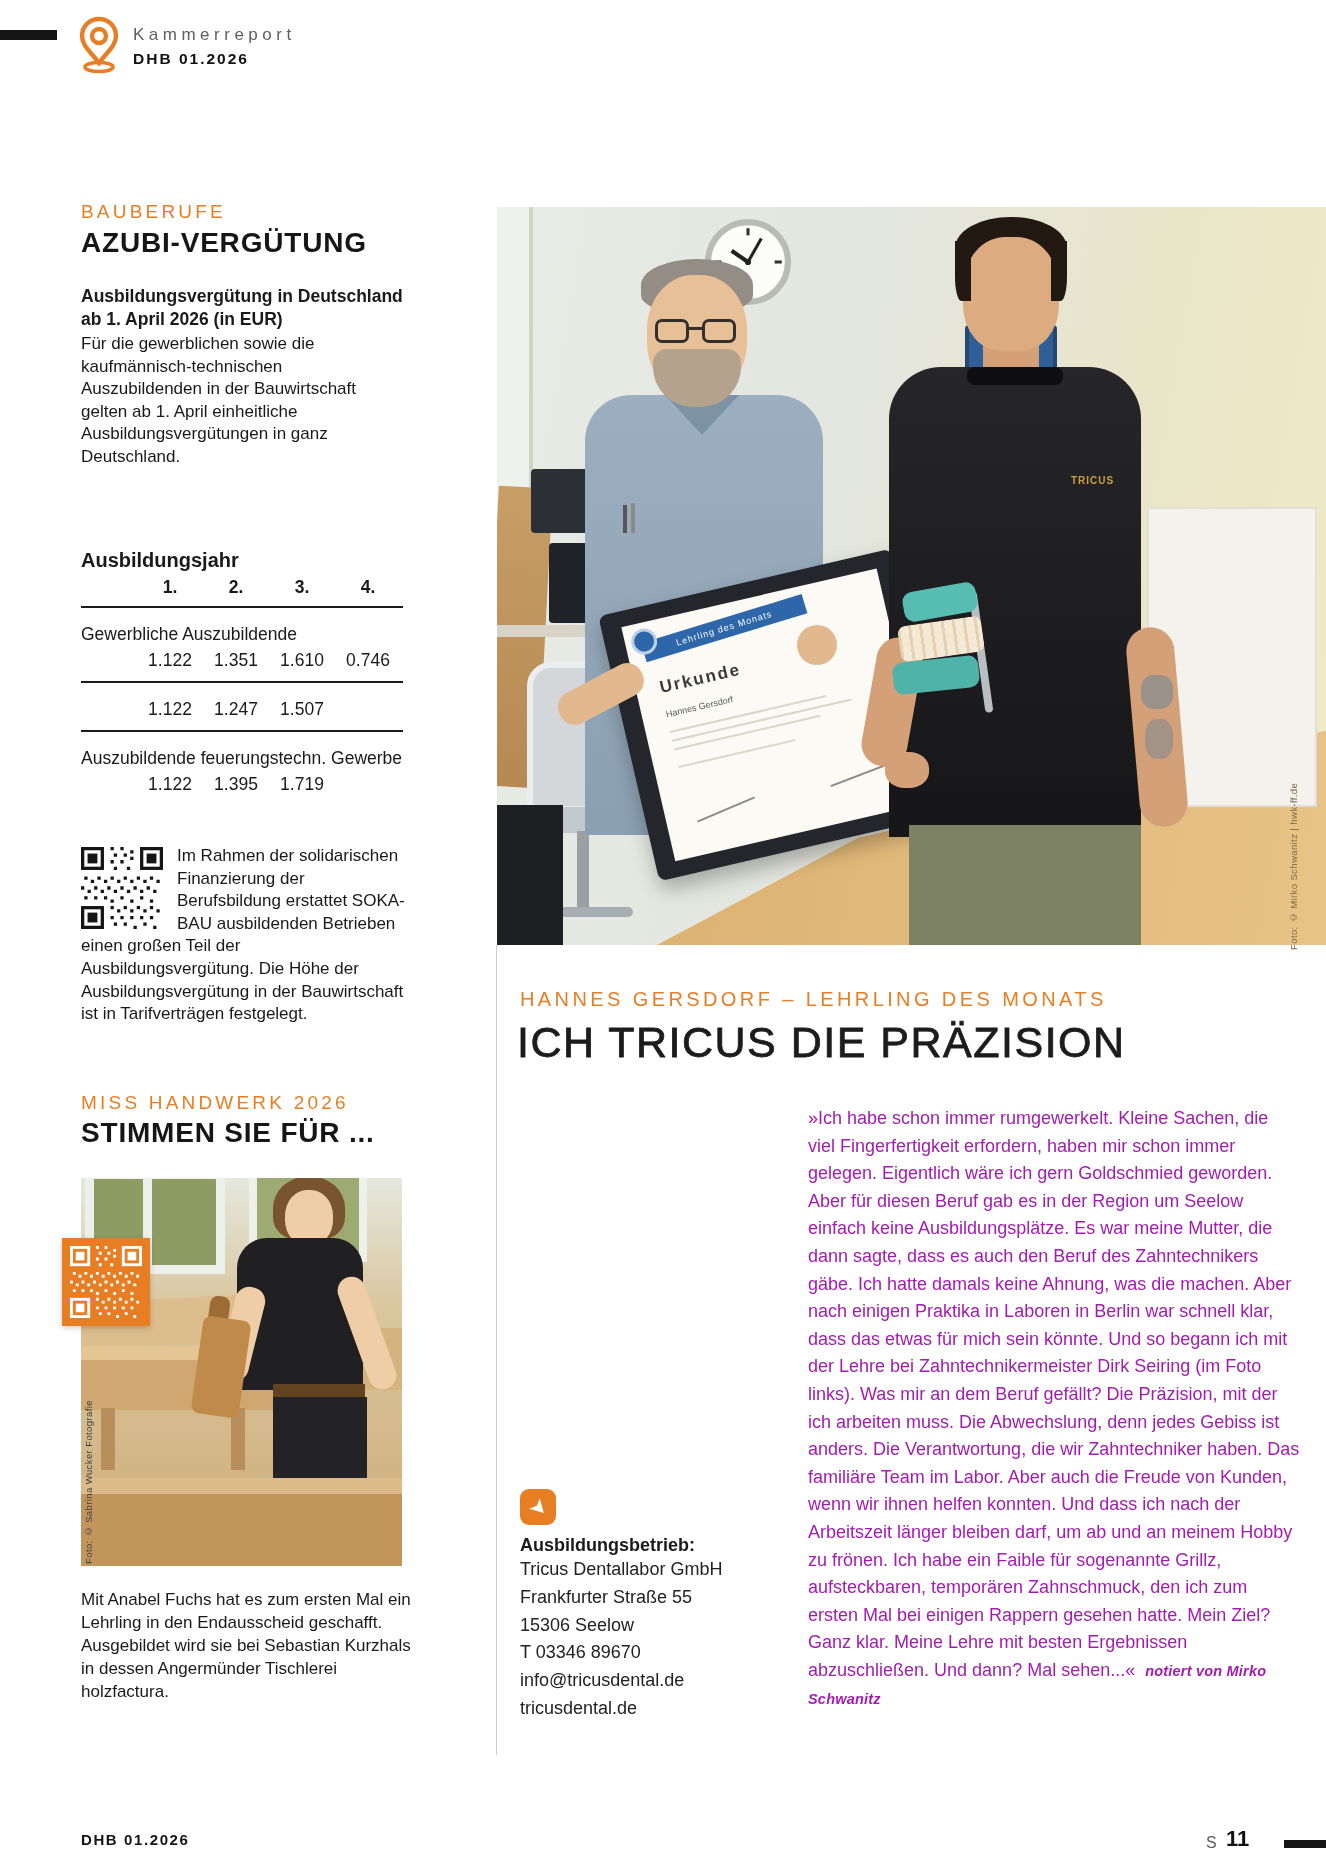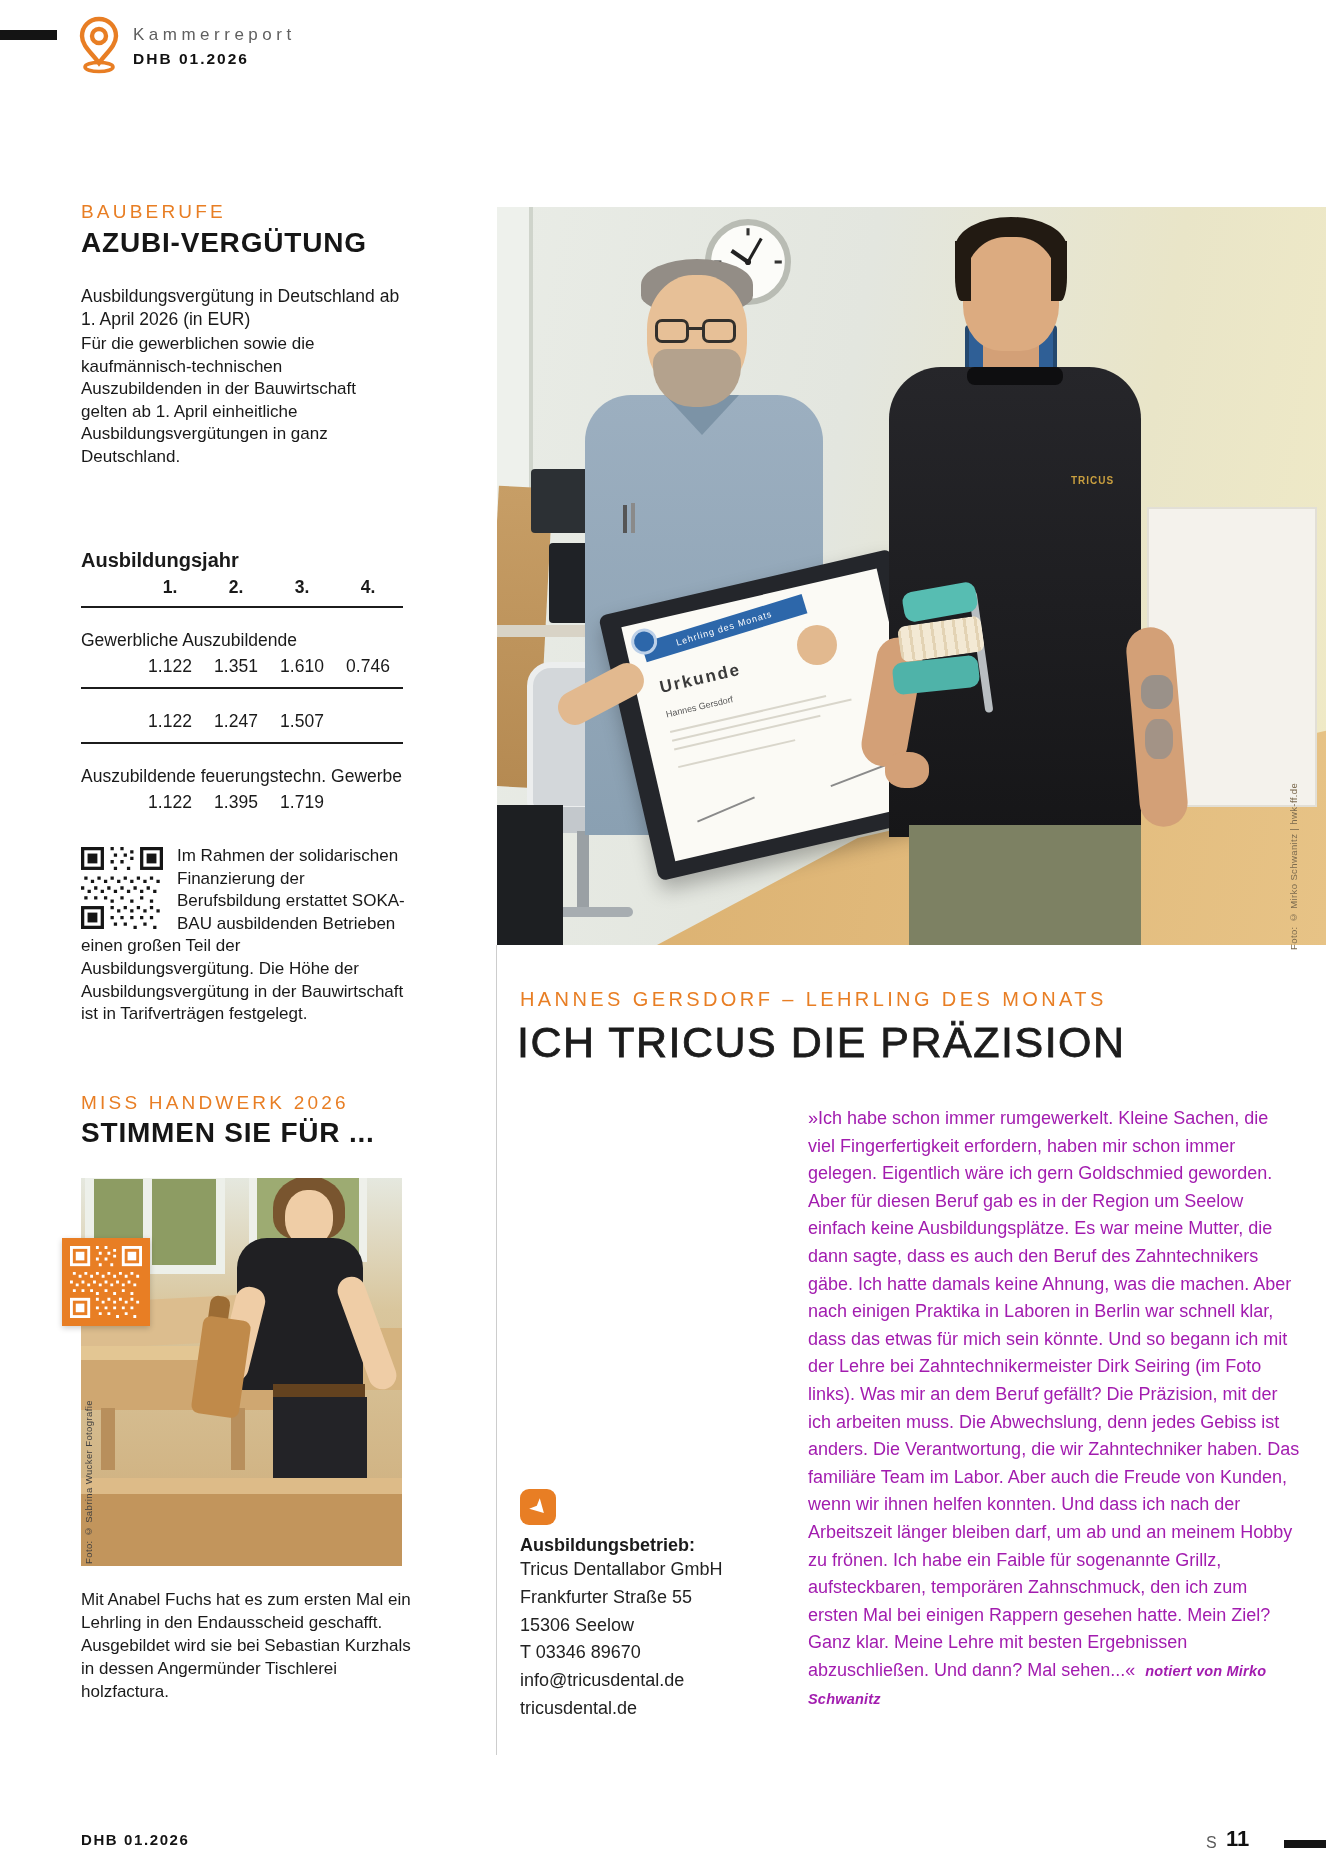--- a/index.html
+++ b/index.html
@@ -16,30 +16,30 @@
   
   .corner-bar { left:0; top:30px; width:57px; height:10px; background:#141414; }
   .hdr-kicker { left:133px; top:25px; font-size:17px; letter-spacing:4.5px; color:#5f5f5f; }
   .hdr-issue  { left:133px; top:50px; font-size:15.5px; font-weight:bold; letter-spacing:2px; color:#111; }
 
   
   .kicker { color:var(--accent); font-size:19px; letter-spacing:3.2px; }
   .title-l { font-size:28px; font-weight:bold; letter-spacing:0.8px; color:#161616; }
   .title-xl { font-size:43px; font-weight:normal; letter-spacing:1.5px; color:#1c1c1c; -webkit-text-stroke:0.8px #1c1c1c; }
 
-  .lead { font-size:17.5px; font-weight:normal; line-height:23px; }
+  .lead { font-size:17.5px; font-weight:bold; line-height:23px; }
   .bodytxt { font-size:17px; line-height:22.6px; color:#191919; }
 
   
   .vtable { left:81px; top:549px; width:322px; }
   .t-cap { font-size:20px; font-weight:bold; margin-bottom:3px; }
   .t-cols, .t-vals { display:grid; grid-template-columns:56px 66px 66px 66px 66px; }
   .t-cols { font-weight:bold; font-size:17.5px; padding:2px 0 8px; border-bottom:2px solid #1c1c1c; }
   .t-cols span, .t-vals span { text-align:center; }
-  .t-row { padding:22px 0 10px; border-bottom:2px solid #1c1c1c; }
+  .t-row { padding:16px 0 10px; border-bottom:2px solid #1c1c1c; }
   .t-row:last-child { border-bottom:none; }
   .t-label { font-size:17.5px; margin-bottom:5px; }
   .t-vals { font-size:17.5px; }
 
   
   .qr-note { left:81px; top:845px; width:326px; }
   .qr-black { float:left; width:82px; height:82px; margin:2px 14px 4px 0; background:#fff; }
   .qr-black svg .m { fill:#151515; } .qr-black svg .b { fill:#ffffff; }
   .qr-orange { left:62px; top:1238px; width:88px; height:88px; background:var(--accent); padding:8px; box-shadow:0 2px 6px rgba(0,0,0,.2); }
   .qr-orange svg .m { fill:#ffffff; } .qr-orange svg .b { fill:var(--accent); }

